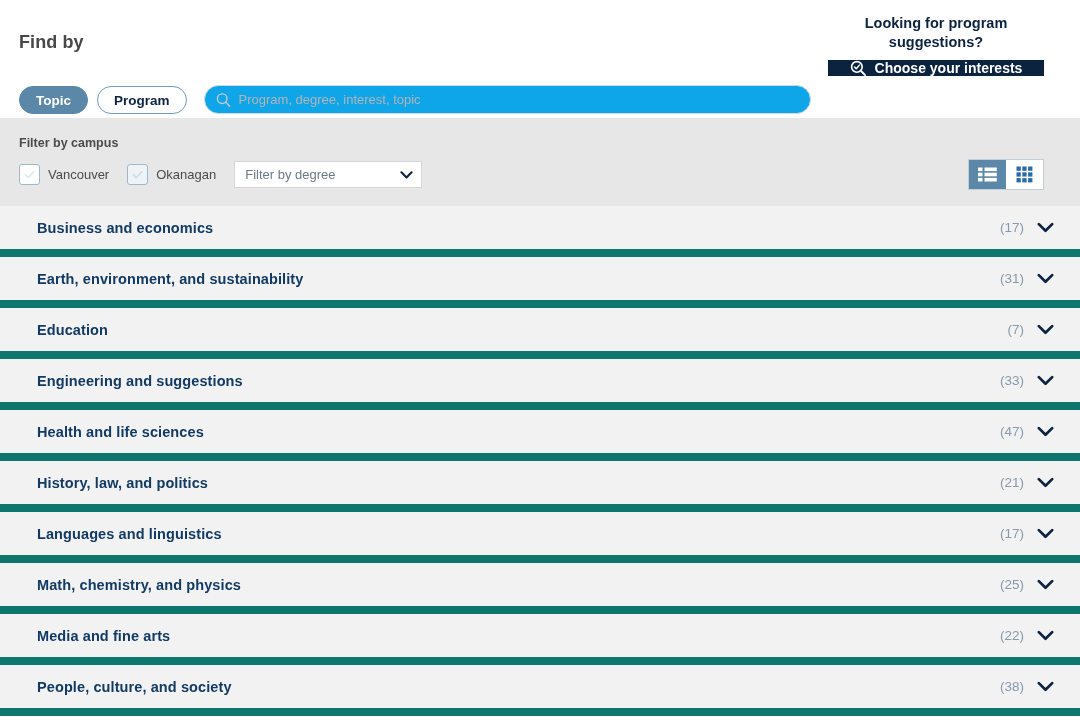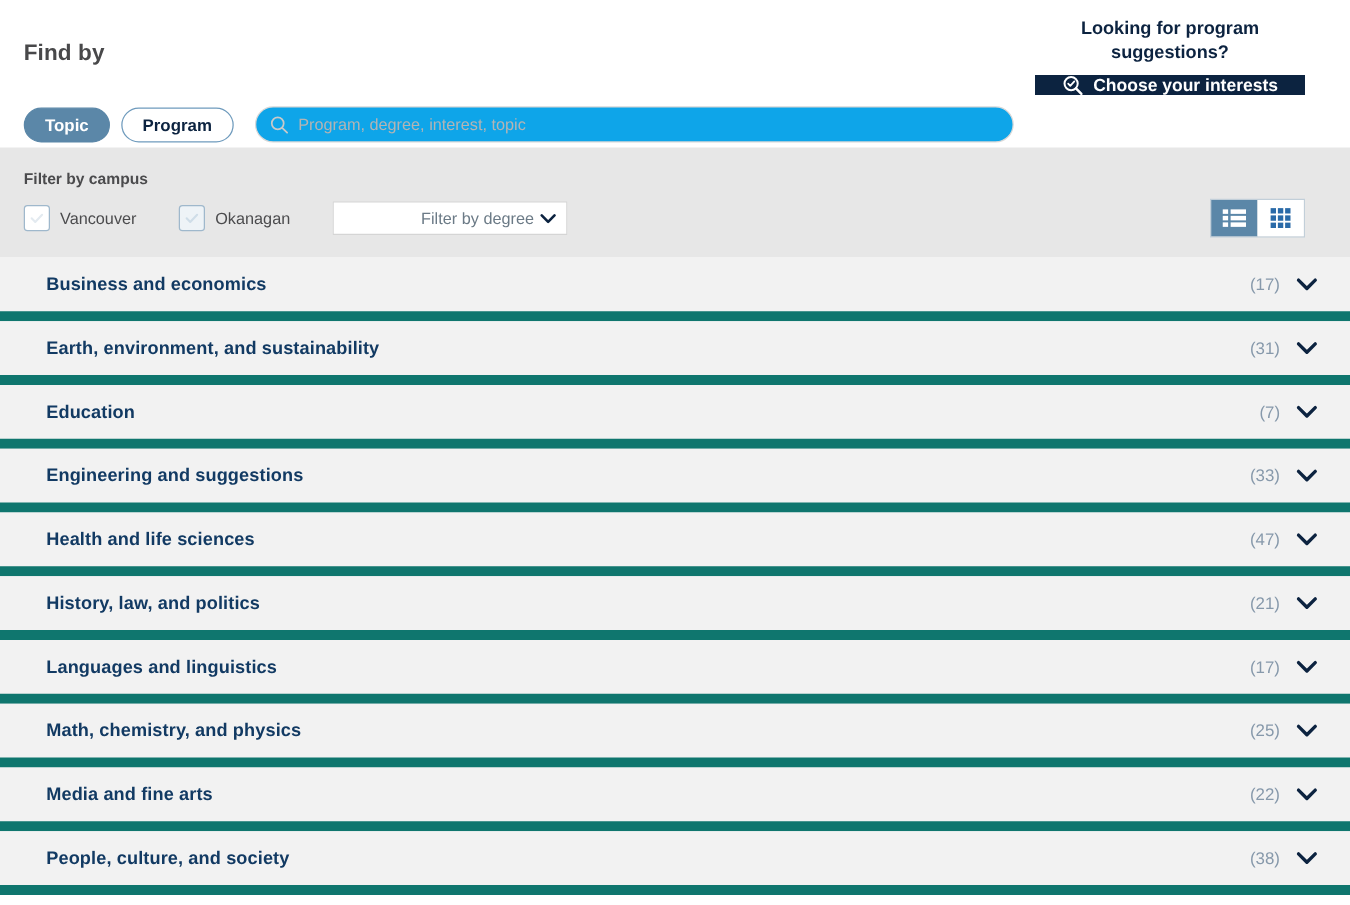--- a/index.html
+++ b/index.html
@@ -146,21 +146,21 @@
     font-size: 12.5px;
     font-weight: bold;
     color: #4b4b4d;
   }
   .filter-controls {
     position: absolute;
     left: 19px;
     top: 43px;
     display: flex;
     align-items: center;
-    gap: 16px;
+    gap: 0;
   }
   .cb-group {
     display: inline-flex;
     align-items: center;
     gap: 8px;
     margin-right: 18px;
     cursor: pointer;
   }
   .cb-box {
     width: 21px;
@@ -183,21 +183,20 @@
     background: #ffffff;
     border: 1px solid #d5d5d5;
     font-size: 13px;
     color: #6b7a86;
     font-family: "Liberation Sans", sans-serif;
     padding: 0 26px 0 10px;
     appearance: none;
     -webkit-appearance: none;
     cursor: pointer;
     outline: none;
-    text-align: right;
   }
   .select-wrap { position: relative; display: inline-block; }
   .select-chev {
     position: absolute;
     right: 9px;
     top: 50%;
     transform: translateY(-50%);
     pointer-events: none;
   }
 

